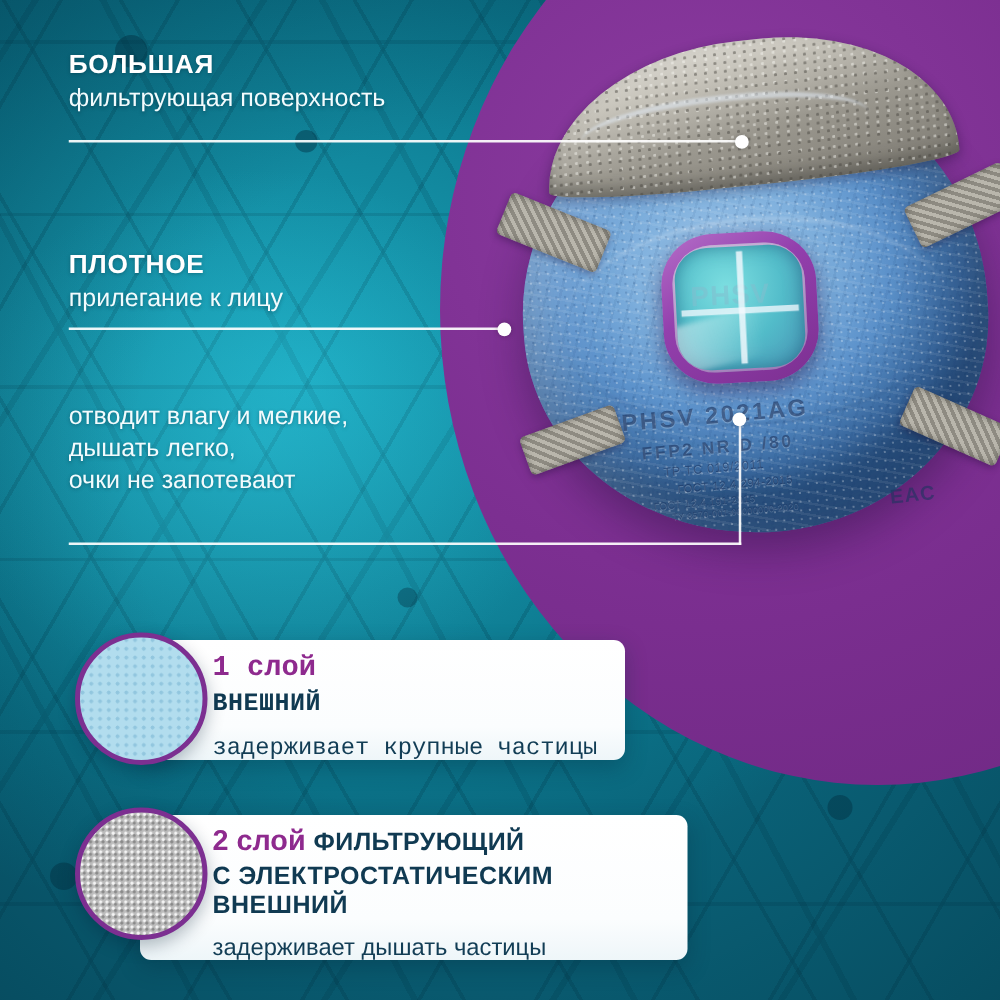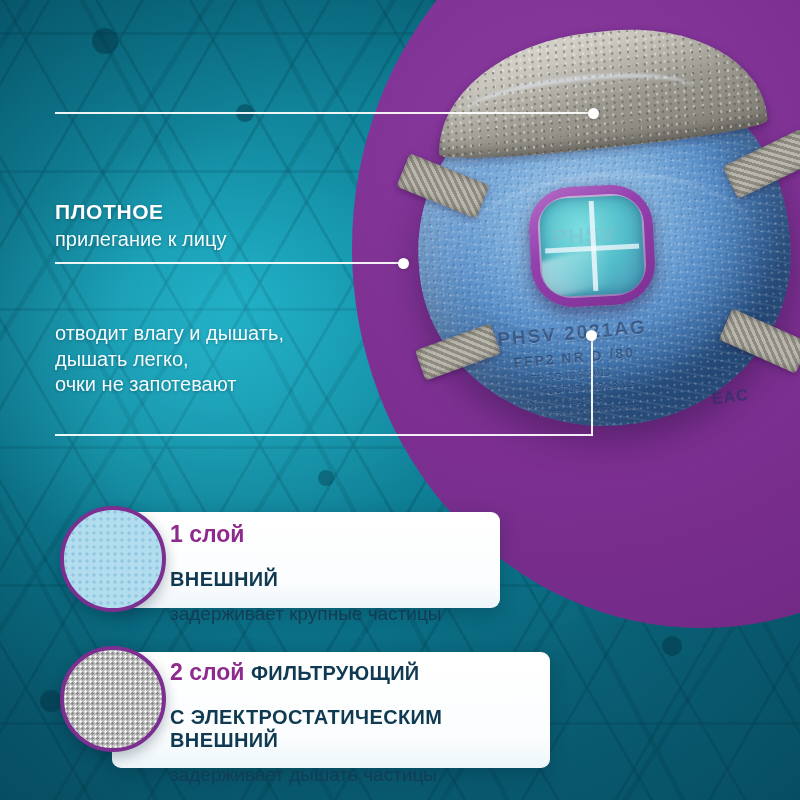--- a/index.html
+++ b/index.html
@@ -279,21 +279,21 @@
     background-image:
       radial-gradient(circle at 1.5px 1.5px, rgba(255,255,255,.85) 1px, transparent 1.4px),
       radial-gradient(circle at 3.5px 3.5px, rgba(110,110,110,.65) 1px, transparent 1.4px);
     background-size: 5px 5px, 5px 5px;
   }
   .card-text { position: absolute; }
   .ct-line1 { font-size: 23px; font-weight: bold; line-height: 1.1; }
   .ct-num   { color: #8e2a8e; }
   .ct-word  { color: #8e2a8e; }
   .ct-extra { color: #103a52; font-size: 20px; font-weight: bold; letter-spacing: .3px; }
-  .ct-line2 { color: #103a52; font-size: 20px; font-weight: bold; letter-spacing: .4px; margin-top: 21px; }
+  .ct-line2 { color: #103a52; font-size: 20px; font-weight: bold; letter-spacing: .4px; margin-top: 5px; }
   .ct-line3 { color: #123d55; font-size: 19px; margin-top: 12px; }
 </style>
 </head>
 <body>
 
 <div id="stage">
 
   <div class="bg-base"></div>
   <div class="bg-hex"></div>
   <div class="bg-hex2"></div>
@@ -338,41 +338,45 @@
       <div class="mp1">PHSV 2021AG</div>
       <div class="mp2">FFP2 NR D /80</div>
       <div class="mp3">TP TC 019/2011</div>
       <div class="mp4">ГОСТ 12.4.294-2015</div>
       <div class="mp5">ГОСТ 12.4.191-2015</div>
       <div class="mp6">ТУ 8570-001-00000000-2020</div>
     </div>
     <div class="eac-mark">EAC</div>
   </div>
 
+  <div class="callout" style="left:55px; top:40px; width:400px;">
+    <div class="co-head">БОЛЬШАЯ</div>
+    <div class="co-sub">фильтрующая поверхность</div>
+  </div>
   <div class="leader" style="left:55px; top:112px; width:538px;"></div>
   <div class="leader-dot" style="left:588px; top:108px;"></div>
 
   <div class="callout" style="left:55px; top:200px; width:380px;">
     <div class="co-head">ПЛОТНОЕ</div>
     <div class="co-sub">прилегание к лицу</div>
   </div>
   <div class="leader" style="left:55px; top:262px; width:348px;"></div>
   <div class="leader-dot" style="left:398px; top:258px;"></div>
 
   <div class="callout" style="left:55px; top:318px; width:400px;">
-    <div class="co-sub">отводит влагу и дышать,</div>
+    <div class="co-sub">отводит влагу и мелкие,</div>
     <div class="co-sub" style="margin-top:0;">дышать легко,</div>
     <div class="co-sub" style="margin-top:0;">очки не запотевают</div>
   </div>
   <div class="leader" style="left:55px; top:434px; width:538px;"></div>
   <div class="leader-v" style="left:591px; top:336px; height:100px;"></div>
   <div class="leader-dot" style="left:586px; top:330px;"></div>
 
   <div class="layer-card" style="left:112px; top:512px; width:388px; height:96px;">
-    <div class="card-text" style="left:58px; top:10px;">
+    <div class="card-text" style="left:58px; top:10px;font-family:Liberation Mono, monospace;">
       <div class="ct-line1">
         <span class="ct-num">1</span>
         <span class="ct-word">слой</span>
       </div>
       <div class="ct-line2">ВНЕШНИЙ</div>
       <div class="ct-line3">задерживает крупные частицы</div>
     </div>
   </div>
   <div class="layer-circle lc-blue" style="left:60px; top:506px; width:106px; height:106px;"></div>
 

